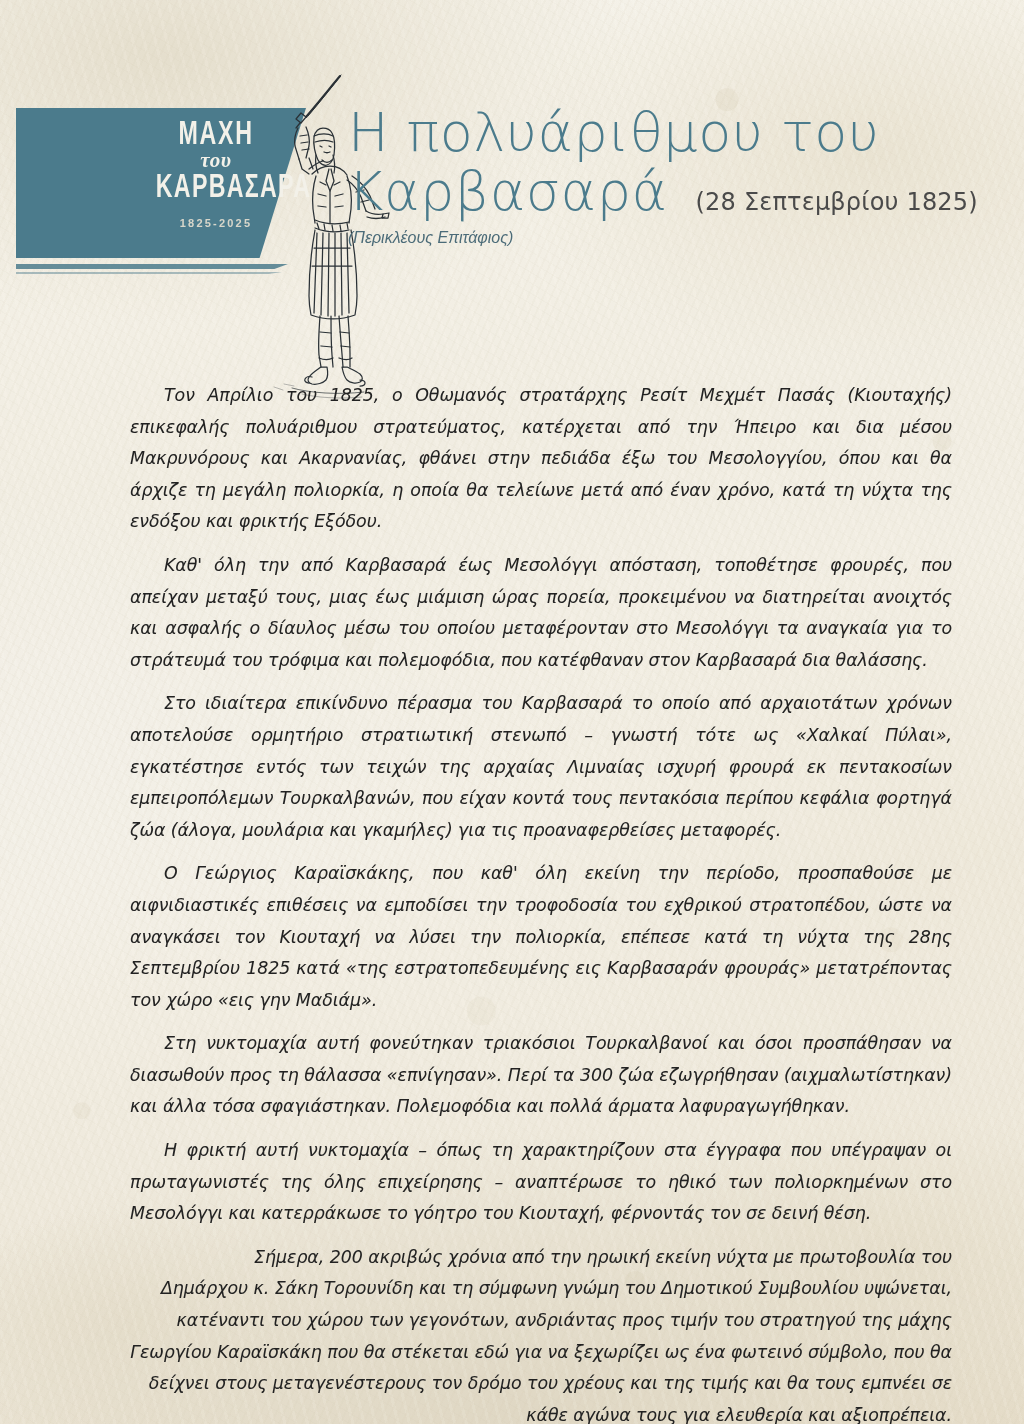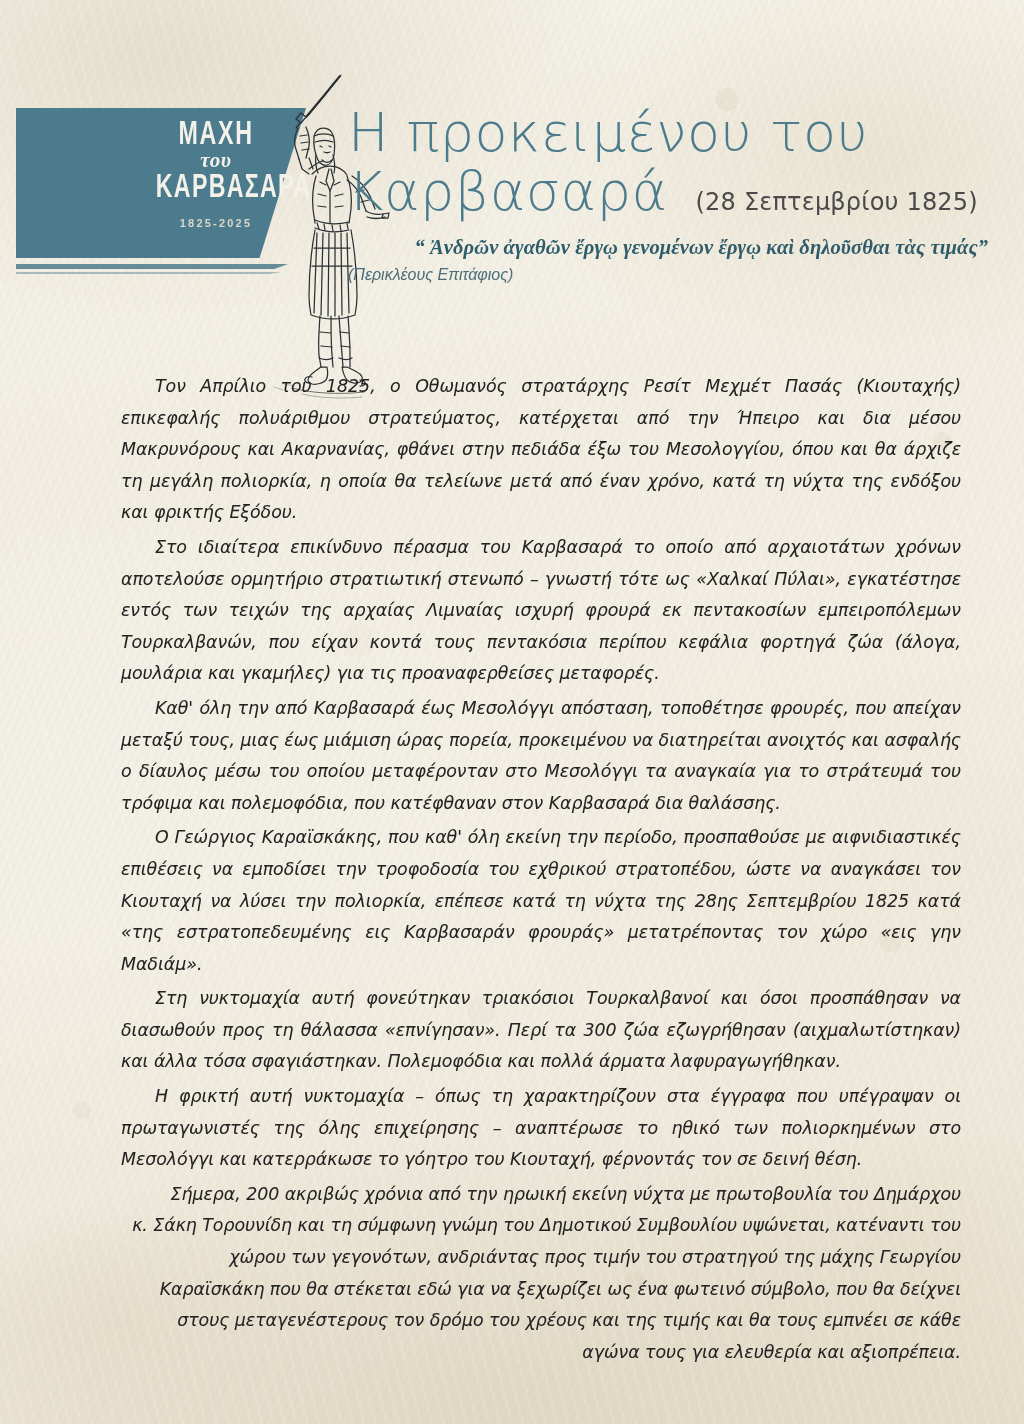--- a/index.html
+++ b/index.html
@@ -154,21 +154,21 @@
     color: #4b6b78;
   }
 
   
   .body-text {
     position: absolute;
     left: 118px; top: 368px;
     width: 846px;
   }
   .body-text p {
-    margin: 3px;
+    margin: 12px;
     font-family: "DejaVu Sans", sans-serif;
     font-style: italic;
     font-weight: 300;
     font-size: 17.4px;
     line-height: 31.6px;
     color: #222222;
     text-align: justify;
     text-indent: 34px;
     letter-spacing: -.05px;
     -webkit-text-stroke: .08px rgba(34,34,34,.4);
@@ -266,31 +266,30 @@
         <path d="M116 310 c3 0 5 1 5 3 c0 2 -2 3 -5 3"></path>
 
         <path d="M48 318 c18 5 46 7 72 4" stroke-width=".9" opacity=".75"></path>
         <path d="M58 324 c16 4 40 5 60 3" stroke-width=".7" opacity=".5"></path>
         <path d="M40 314 l10 2 M30 317 l9 3" stroke-width=".7" opacity=".45"></path>
       </g>
     </svg>
   </div>
 
   <div class="title-block">
-    <div class="title-line">Η προκειμένου του</div>
+    <div class="title-line">Η πολυάριθμου του</div>
     <div class="title-row2">
       <span class="title-line">Καρβασαρά</span>
       <span class="title-date">(28 Σεπτεμβρίου 1825)</span>
     </div>
-    <div class="quote">“ Ἀνδρῶν ἀγαθῶν ἔργῳ γενομένων ἔργῳ καὶ δηλοῦσθαι τὰς τιμάς”</div>
     <div class="quote-src">(Περικλέους Επιτάφιος)</div>
   </div>
 </div>
 
 <div class="body-text">
   <p>Τον Απρίλιο του 1825, ο Οθωμανός στρατάρχης Ρεσίτ Μεχμέτ Πασάς (Κιουταχής) επικεφαλής πολυάριθμου στρατεύματος, κατέρχεται από την Ήπειρο και δια μέσου Μακρυνόρους και Ακαρνανίας, φθάνει στην πεδιάδα έξω του Μεσολογγίου, όπου και θα άρχιζε τη μεγάλη πολιορκία, η οποία θα τελείωνε μετά από έναν χρόνο, κατά τη νύχτα της ενδόξου και φρικτής Εξόδου.</p>
+  <p>Καθ' όλη την από Καρβασαρά έως Μεσολόγγι απόσταση, τοποθέτησε φρουρές, που απείχαν μεταξύ τους, μιας έως μιάμιση ώρας πορεία, προκειμένου να διατηρείται ανοιχτός και ασφαλής ο δίαυλος μέσω του οποίου μεταφέρονταν στο Μεσολόγγι τα αναγκαία για το στράτευμά του τρόφιμα και πολεμοφόδια, που κατέφθαναν στον Καρβασαρά δια θαλάσσης.</p>
   <p>Στο ιδιαίτερα επικίνδυνο πέρασμα του Καρβασαρά το οποίο από αρχαιοτάτων χρόνων αποτελούσε ορμητήριο στρατιωτική στενωπό – γνωστή τότε ως  «Χαλκαί Πύλαι», εγκατέστησε εντός των τειχών της αρχαίας Λιμναίας ισχυρή φρουρά εκ πεντακοσίων εμπειροπόλεμων Τουρκαλβανών, που είχαν κοντά τους πεντακόσια περίπου κεφάλια φορτηγά ζώα (άλογα, μουλάρια και γκαμήλες) για τις προαναφερθείσες μεταφορές.</p>
-  <p>Καθ' όλη την από Καρβασαρά έως Μεσολόγγι απόσταση, τοποθέτησε φρουρές, που απείχαν μεταξύ τους, μιας έως μιάμιση ώρας πορεία, προκειμένου να διατηρείται ανοιχτός και ασφαλής ο δίαυλος μέσω του οποίου μεταφέρονταν στο Μεσολόγγι τα αναγκαία για το στράτευμά του τρόφιμα και πολεμοφόδια, που κατέφθαναν στον Καρβασαρά δια θαλάσσης.</p>
   <p>Ο Γεώργιος Καραϊσκάκης, που καθ' όλη εκείνη την περίοδο, προσπαθούσε με αιφνιδιαστικές επιθέσεις να εμποδίσει την τροφοδοσία του εχθρικού στρατοπέδου, ώστε να αναγκάσει τον Κιουταχή να λύσει την πολιορκία, επέπεσε κατά τη νύχτα της 28ης  Σεπτεμβρίου 1825 κατά «της εστρατοπεδευμένης εις Καρβασαράν φρουράς» μετατρέποντας τον χώρο «εις γην Μαδιάμ».</p>
   <p>Στη νυκτομαχία αυτή φονεύτηκαν τριακόσιοι Τουρκαλβανοί και όσοι προσπάθησαν να διασωθούν προς τη θάλασσα «επνίγησαν». Περί τα 300 ζώα εζωγρήθησαν (αιχμαλωτίστηκαν) και άλλα τόσα σφαγιάστηκαν. Πολεμοφόδια και πολλά άρματα λαφυραγωγήθηκαν.</p>
   <p>Η φρικτή αυτή νυκτομαχία – όπως τη χαρακτηρίζουν στα έγγραφα που υπέγραψαν οι πρωταγωνιστές της όλης επιχείρησης – αναπτέρωσε το ηθικό των πολιορκημένων στο Μεσολόγγι και κατερράκωσε το γόητρο του Κιουταχή, φέρνοντάς τον σε δεινή θέση.</p>
   <p class="last">Σήμερα, 200 ακριβώς χρόνια από την ηρωική εκείνη νύχτα με πρωτοβουλία του Δημάρχου κ. Σάκη Τορουνίδη και τη σύμφωνη γνώμη του Δημοτικού Συμβουλίου υψώνεται, κατέναντι του χώρου των γεγονότων, ανδριάντας προς τιμήν του στρατηγού της μάχης Γεωργίου Καραϊσκάκη που θα στέκεται εδώ για να ξεχωρίζει ως ένα φωτεινό σύμβολο, που θα δείχνει στους μεταγενέστερους τον δρόμο του χρέους και της τιμής και θα τους εμπνέει σε κάθε αγώνα τους για ελευθερία και αξιοπρέπεια.</p>
 </div>
 
 </body></html>

